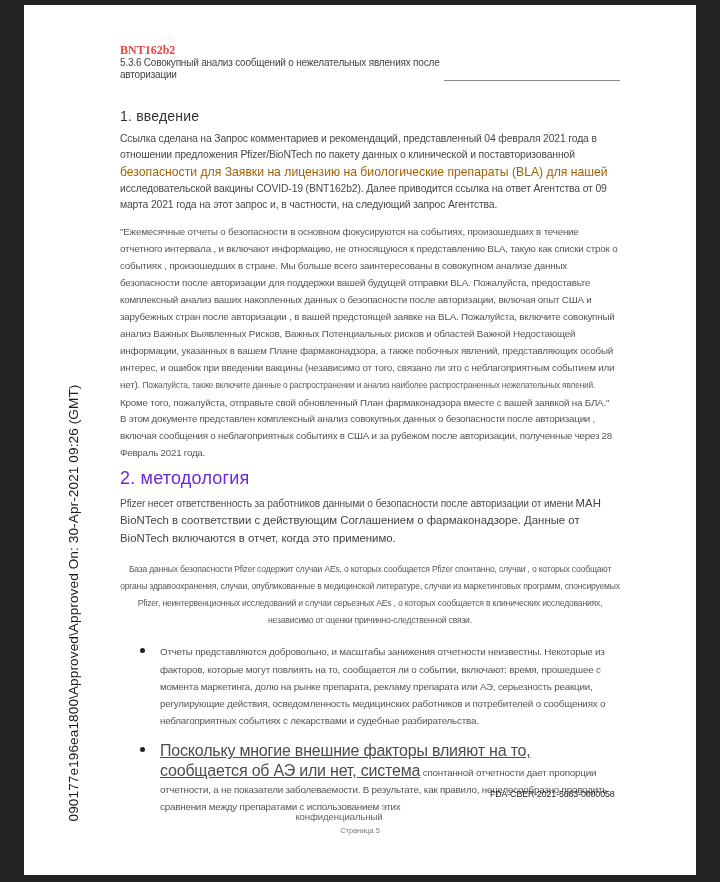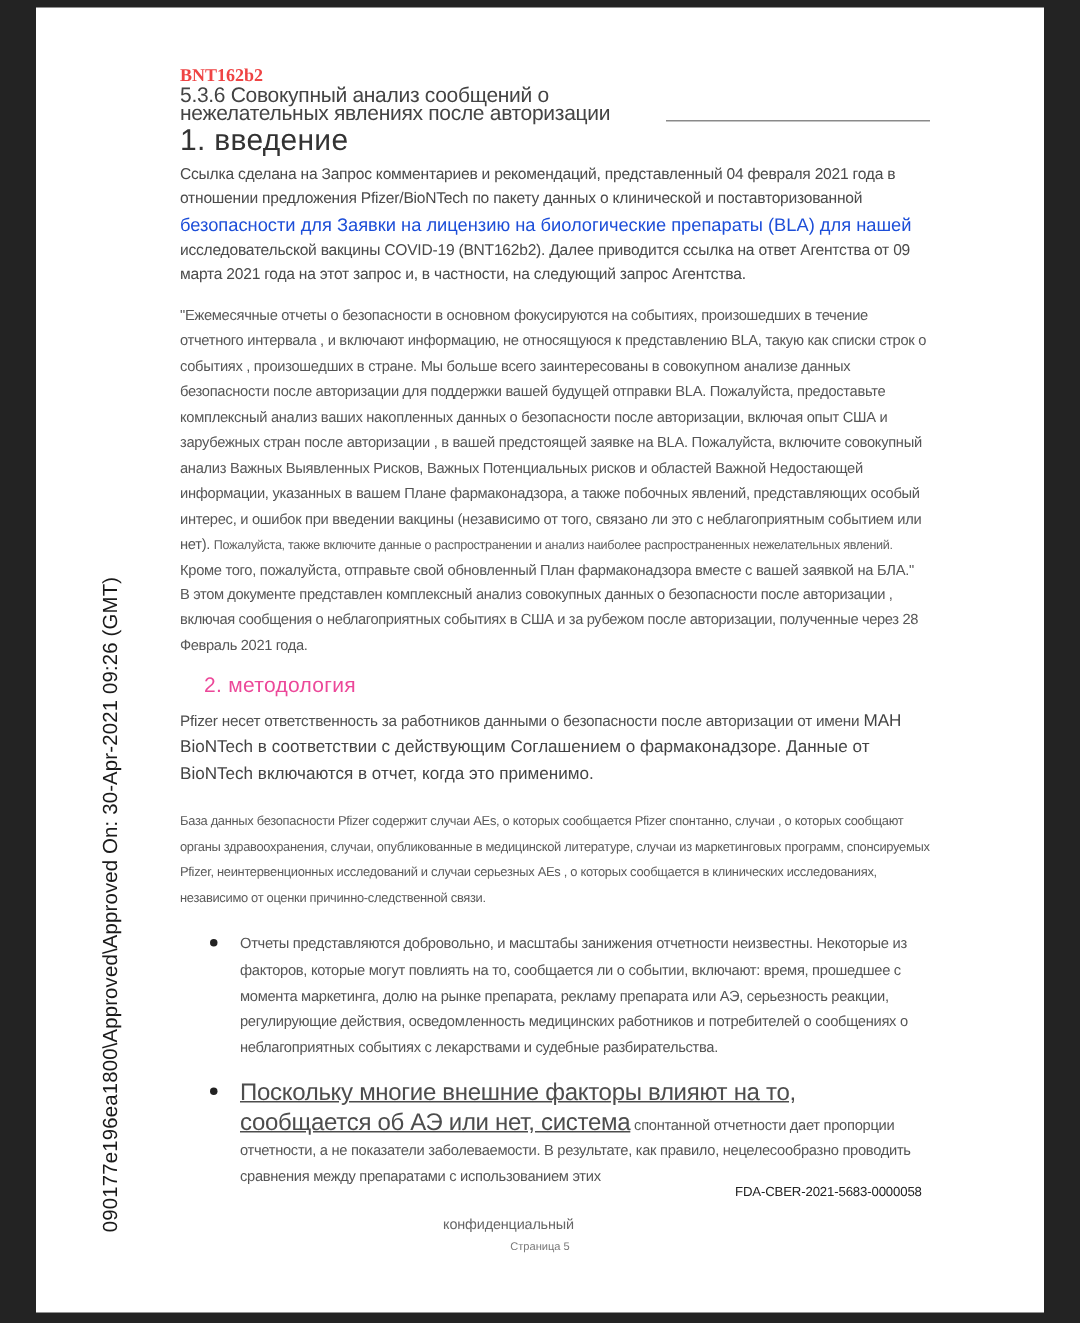--- a/index.html
+++ b/index.html
@@ -52,92 +52,93 @@
       font-family: "Liberation Serif", serif;
       font-weight: bold;
       font-size: 12px;
       color: #ef4444;
       margin: 0 0 0 0;
       line-height: 14px;
     }
     .section-line {
       display: flex;
       align-items: flex-end;
-      font-size: 14px;
+      font-size: 10px;
       color: #444;
       line-height: 12px;
       letter-spacing: -0.2px;
       justify-content: space-between;
     }
     .section-line .rule {
       flex: 0 0 176px;
       border-bottom: 1.5px solid #8a8a8a;
       margin-left: 1px;
       height: 8px;
     }
     .h1 {
-      font-size: 20px;
+      font-size: 14px;
       color: #333;
-      margin: 4px 0 6px 0;
+      margin: 26px 0 6px 0;
       line-height: 18px;
       letter-spacing: 0.2px;
     }
     .para {
       font-size: 10.4px;
       line-height: 16.3px;
       color: #4a4a4a;
       margin: 0;
       letter-spacing: -0.15px;
     }
     .para .big {
       font-size: 12.2px;
-      color: #1d4ed8;
+      color: #a16207;
       letter-spacing: 0;
     }
     .quote {
       margin-top: 10px;
       font-size: 9.8px;
       line-height: 17px;
       color: #565656;
       letter-spacing: -0.2px;
     }
     .quote .small {
       font-size: 8.4px;
       color: #5f5f5f;
     }
     .intro-closing {
       font-size: 9.8px;
       line-height: 16.8px;
       color: #575757;
       letter-spacing: -0.25px;
     }
     .h2 {
-      font-size: 14px;
-      color: #ec4899;
-      margin: 7px 0 8px 16px;
+      font-size: 18px;
+      color: #6d28d9;
+      margin: 7px 0 8px 0;
       line-height: 18px;
       letter-spacing: 0.2px;
     }
     .method-p1 {
       font-size: 10.2px;
       line-height: 16.5px;
       color: #4f4f4f;
       letter-spacing: -0.15px;
     }
     .method-p1 .big {
       font-size: 11.4px;
       color: #444;
       letter-spacing: 0;
     }
     .method-p2 {
       margin-top: 14px;
       font-size: 8.6px;
       line-height: 17px;
       color: #5a5a5a;
       letter-spacing: -0.2px;
+      text-align: center;
     }
     .method-p3 {
       margin-top: 15px;
       font-size: 8.4px;
       line-height: 13px;
       color: #5a5a5a;
       letter-spacing: -0.2px;
     }
     .method-p3 .big {
       font-size: 11px;

